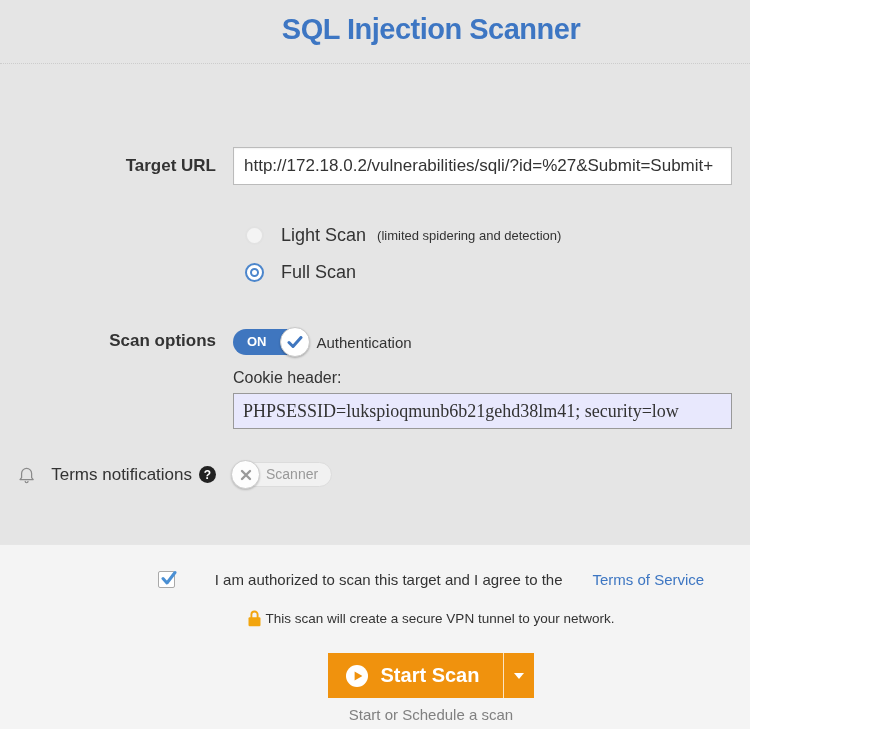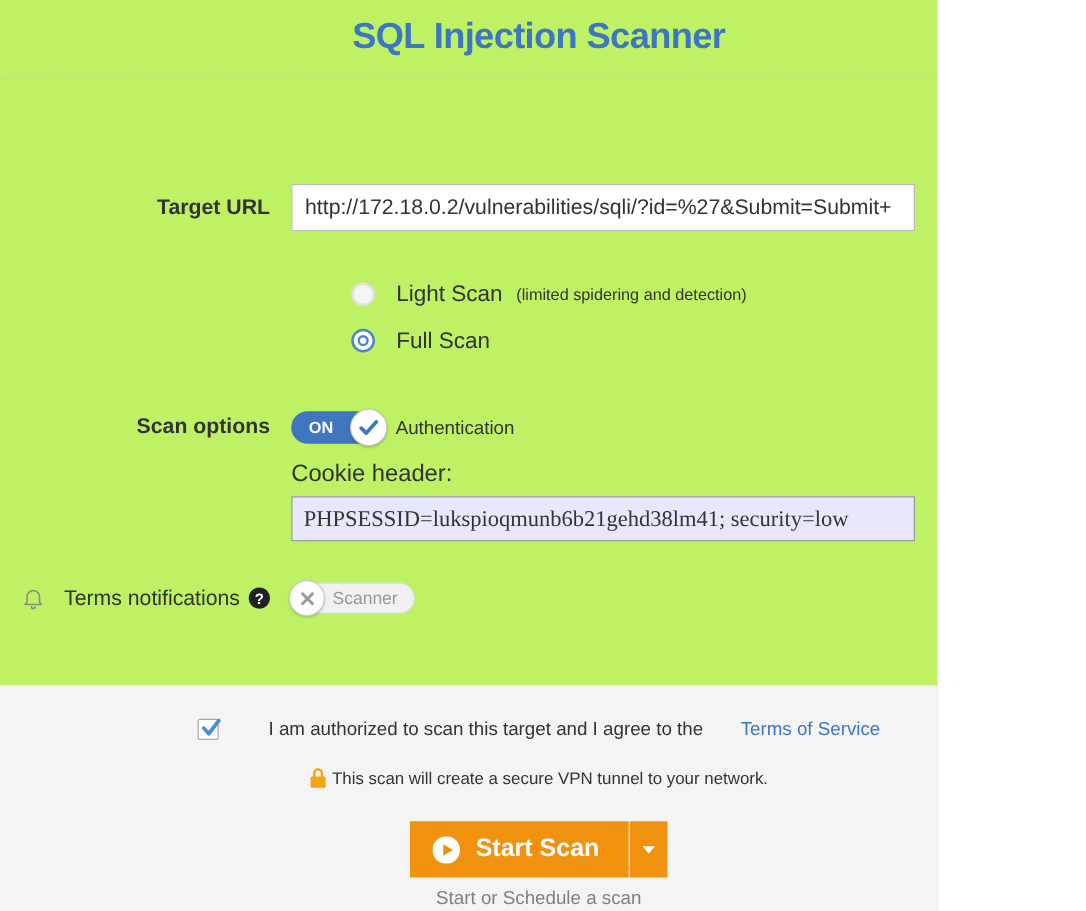--- a/index.html
+++ b/index.html
@@ -1,20 +1,20 @@
 <!DOCTYPE html>
 <html><head>
 <meta charset="utf-8">
 <style>
   * { box-sizing: border-box; margin: 0; padding: 0; }
   html, body { background: #fff; }
   .page {
     position: relative;
     width: 750px; height: 729px;
-    background: #bef264;
+    background: #e5e5e5;
     font-family: "Liberation Sans", "DejaVu Sans", sans-serif;
     color: #333;
     overflow: hidden;
   }
   
   .header {
     padding: 13px 0 10px 112px;
     text-align: center;
     border-bottom: 1px dotted #ccc;
     height: 64px;
@@ -39,21 +39,21 @@
   .url-input {
     width: 100%; height: 38px;
     border: 1px solid #bbb;
     padding: 0 10px;
     font-family: "Liberation Sans", "DejaVu Sans", sans-serif;
     font-size: 17px; color: #333;
     background: #fff;
     box-shadow: inset 0 1px 2px rgba(0,0,0,0.06);
   }
 
-  .row-radios { margin-top: 40px; padding-left: 36px; }
+  .row-radios { margin-top: 40px; }
   .radios { margin-left: 29px; }
   .radio-row { display: flex; align-items: center; margin-bottom: 16px; cursor: pointer; }
   .radio {
     width: 19px; height: 19px; border-radius: 50%;
     flex-shrink: 0;
   }
   .radio.off { background: #f4f4f4; border: 2px solid #e2e2e2; }
   .radio.on {
     background: #fff; border: 2px solid #4c86cc;
     display: flex; align-items: center; justify-content: center;
@@ -79,21 +79,21 @@
   }
   .knob {
     position: absolute; right: -3px; top: -2px;
     width: 30px; height: 30px; border-radius: 50%;
     background: #fff; border: 1px solid #c9c9c9;
     box-shadow: 0 1px 2px rgba(0,0,0,0.25);
     display: flex; align-items: center; justify-content: center;
   }
   .auth-label { margin-left: 10px; font-size: 15px; color: #333; }
 
-  .cookie-label { margin-top: 12px; font-size: 19px; color: #333; }
+  .cookie-label { margin-top: 12px; font-size: 16px; color: #333; }
   .cookie-input {
     margin-top: 6px;
     width: 100%; height: 36px;
     border: 1px solid #999;
     background: #e8e8fd;
     padding: 0 9px;
     font-family: Liberation Serif, serif;
     font-size: 18px; color: #333;
   }
 

